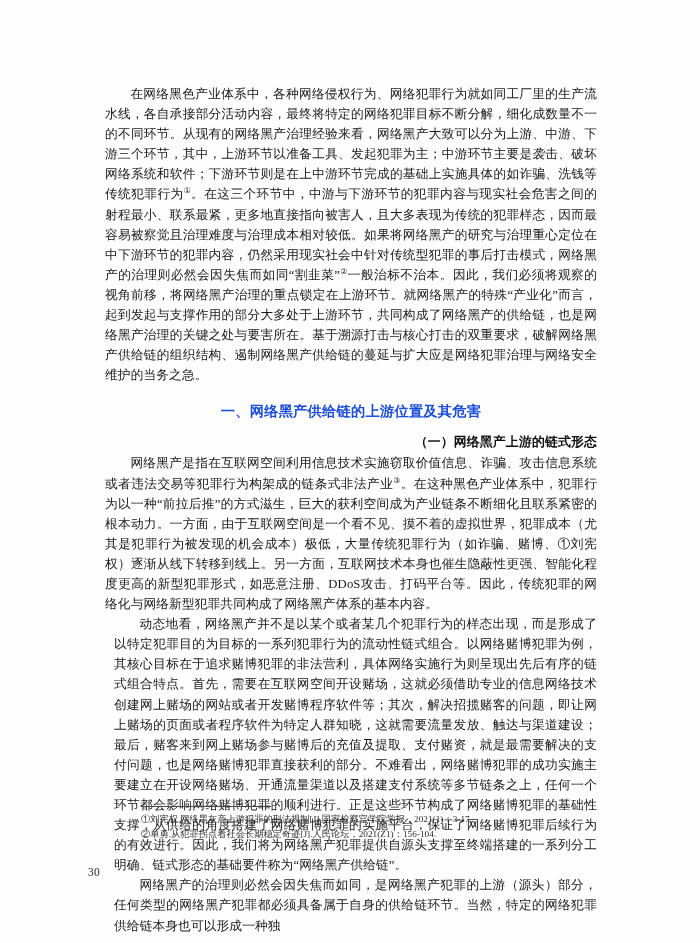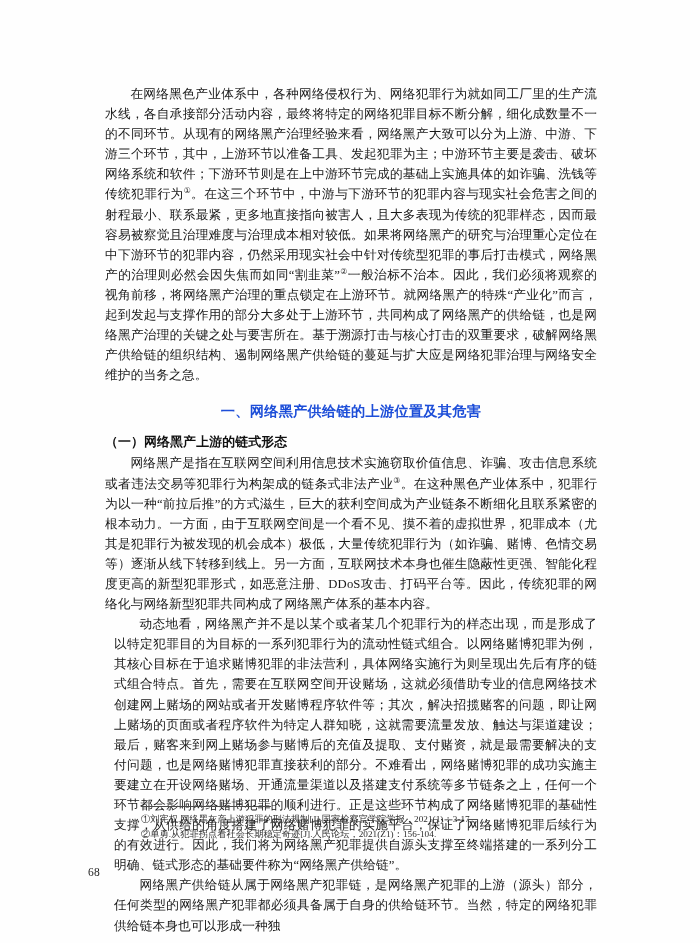--- a/index.html
+++ b/index.html
@@ -51,21 +51,21 @@
     font-weight: bold;
     text-align: center;
     margin: 17px 0 13px 0;
     letter-spacing: 0.02em;
     color: #1d4ed8;
     font-family: "Liberation Sans", "DejaVu Sans", sans-serif;
   }
   .sub-heading {
     font-size: 12.9px;
     font-weight: bold;
-    text-align: left;
+    text-align: right;
     margin: 3px 0 2px 0;
     letter-spacing: 0.01em;
     color: #111111;
     font-family: "Liberation Sans", "DejaVu Sans", sans-serif;
   }
   .footnote-area {
     position: absolute;
     left: 105px;
     top: 806px;
     width: 492px;
@@ -100,29 +100,29 @@
 <div class="page">
 
   <div class="content">
 
     <p class="para"><span>在网络黑色产业体系中，各种网络侵权行为、网络犯罪行为就如同工厂里的生产流水线，各自承接部分活动内容，最终将特定的网络犯罪目标不断分解，细化成数量不一的不同环节。从现有的网络黑产治理经验来看，网络黑产大致可以分为上游、中游、下游三个环节，其中，上游环节以准备工具、发起犯罪为主；中游环节主要是袭击、破坏网络系统和软件；下游环节则是在上中游环节完成的基础上实施具体的如诈骗、洗钱等传统犯罪行为</span><sup class="fnmark">①</sup><span>。在这三个环节中，中游与下游环节的犯罪内容与现实社会危害之间的射程最小、联系最紧，更多地直接指向被害人，且大多表现为传统的犯罪样态，因而最容易被察觉且治理难度与治理成本相对较低。如果将网络黑产的研究与治理重心定位在中下游环节的犯罪内容，仍然采用现实社会中针对传统型犯罪的事后打击模式，网络黑产的治理则必然会因失焦而如同“割韭菜”</span><sup class="fnmark">②</sup><span>一般治标不治本。因此，我们必须将观察的视角前移，将网络黑产治理的重点锁定在上游环节。就网络黑产的特殊“产业化”而言，起到发起与支撑作用的部分大多处于上游环节，共同构成了网络黑产的供给链，也是网络黑产治理的关键之处与要害所在。基于溯源打击与核心打击的双重要求，破解网络黑产供给链的组织结构、遏制网络黑产供给链的蔓延与扩大应是网络犯罪治理与网络安全维护的当务之急。</span></p>
 
     <h2 class="section-heading">一、网络黑产供给链的上游位置及其危害</h2>
 
     <h3 class="sub-heading">（一）网络黑产上游的链式形态</h3>
 
-    <p class="para"><span>网络黑产是指在互联网空间利用信息技术实施窃取价值信息、诈骗、攻击信息系统或者违法交易等犯罪行为构架成的链条式非法产业</span><sup class="fnmark">③</sup><span>。在这种黑色产业体系中，犯罪行为以一种“前拉后推”的方式滋生，巨大的获利空间成为产业链条不断细化且联系紧密的根本动力。一方面，由于互联网空间是一个看不见、摸不着的虚拟世界，犯罪成本（尤其是犯罪行为被发现的机会成本）极低，大量传统犯罪行为（如诈骗、赌博、色情交易等）逐渐从线下转移到线上。另一方面，互联网技术本身也催生隐蔽性更强、智能化程度更高的新型犯罪形式，如恶意注册、DDoS攻击、打码平台等。因此，传统犯罪的网络化与网络新型犯罪共同构成了网络黑产体系的基本内容。</span></p>
+    <p class="para"><span>网络黑产是指在互联网空间利用信息技术实施窃取价值信息、诈骗、攻击信息系统或者违法交易等犯罪行为构架成的链条式非法产业</span><sup class="fnmark">③</sup><span>。在这种黑色产业体系中，犯罪行为以一种“前拉后推”的方式滋生，巨大的获利空间成为产业链条不断细化且联系紧密的根本动力。一方面，由于互联网空间是一个看不见、摸不着的虚拟世界，犯罪成本（尤其是犯罪行为被发现的机会成本）极低，大量传统犯罪行为（如诈骗、赌博、①刘宪权）逐渐从线下转移到线上。另一方面，互联网技术本身也催生隐蔽性更强、智能化程度更高的新型犯罪形式，如恶意注册、DDoS攻击、打码平台等。因此，传统犯罪的网络化与网络新型犯罪共同构成了网络黑产体系的基本内容。</span></p>
 
     <p class="para">动态地看，网络黑产并不是以某个或者某几个犯罪行为的样态出现，而是形成了以特定犯罪目的为目标的一系列犯罪行为的流动性链式组合。以网络赌博犯罪为例，其核心目标在于追求赌博犯罪的非法营利，具体网络实施行为则呈现出先后有序的链式组合特点。首先，需要在互联网空间开设赌场，这就必须借助专业的信息网络技术创建网上赌场的网站或者开发赌博程序软件等；其次，解决招揽赌客的问题，即让网上赌场的页面或者程序软件为特定人群知晓，这就需要流量发放、触达与渠道建设；最后，赌客来到网上赌场参与赌博后的充值及提取、支付赌资，就是最需要解决的支付问题，也是网络赌博犯罪直接获利的部分。不难看出，网络赌博犯罪的成功实施主要建立在开设网络赌场、开通流量渠道以及搭建支付系统等多节链条之上，任何一个环节都会影响网络赌博犯罪的顺利进行。正是这些环节构成了网络赌博犯罪的基础性支撑，从供给的角度搭建了网络赌博犯罪的实施平台，保证了网络赌博犯罪后续行为的有效进行。因此，我们将为网络黑产犯罪提供自源头支撑至终端搭建的一系列分工明确、链式形态的基础要件称为“网络黑产供给链”。</p>
 
-    <p class="para">网络黑产供给链从属于网络黑产犯罪链，是网络黑产犯罪的上游（源头）部分，任何类型的网络黑产犯罪都必须具备属于自身的供给链环节。当然，特定的网络犯罪供给链本身也可以形成一种独</p>
+    <p class="para">网络黑产的治理则必然会因失焦而如同，是网络黑产犯罪的上游（源头）部分，任何类型的网络黑产犯罪都必须具备属于自身的供给链环节。当然，特定的网络犯罪供给链本身也可以形成一种独</p>
 
   </div>
 
   <div class="footnote-area">
     <div class="footnote-rule"></div>
     <p class="footnote">①刘宪权.网络黑灰产上游犯罪的刑法规制[J].国家检察官学院学报，2021(1)：3-17.</p>
     <p class="footnote">②单勇.从犯罪拐点看社会长期稳定奇迹[J].人民论坛，2021(Z1)：156-104.</p>
   </div>
 
-  <div class="page-number">68</div>
+  <div class="page-number">30</div>
 
 </div>
 
 </body></html>

